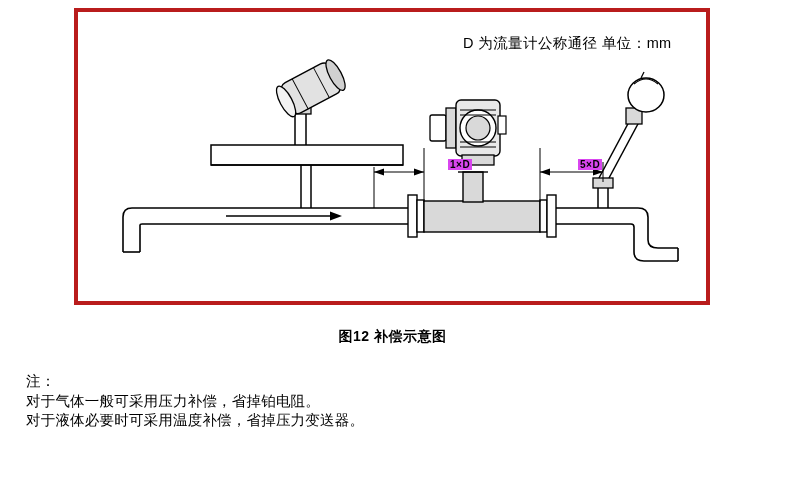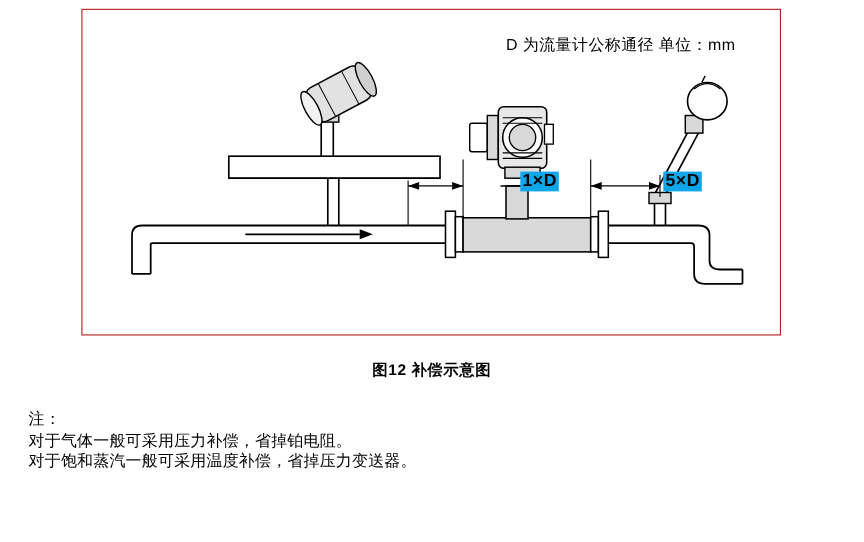--- a/index.html
+++ b/index.html
@@ -19,40 +19,39 @@
     position: relative;
     width: 785px;
     height: 493px;
   }
   .figure-box {
     position: absolute;
     left: 74px;
     top: 8px;
     width: 636px;
     height: 297px;
-    border: 1px solid #b91c1c;
+    border: 4px solid #b91c1c;
     box-sizing: border-box;
     background: #ffffff;
   }
   .units-note {
     position: absolute;
     left: 385px;
     top: 22px;
     font-size: 14.5px;
     letter-spacing: 0.4px;
     white-space: nowrap;
   }
   .dim-label {
     position: absolute;
-    font-size: 16px;
+    font-size: 10px;
     font-weight: bold;
     letter-spacing: 0.5px;
-    background: #0ea5e9;
+    background: #d946ef;
     padding: 0 2px;
-    margin-left: 28px;
   }
   .dim-1d {
     left: 370px;
     top: 147px;
   }
   .dim-5d {
     left: 500px;
     top: 147px;
   }
   .figure-caption {
@@ -198,16 +197,16 @@
     <div class="dim-label dim-1d">1×D</div>
     <div class="dim-label dim-5d">5×D</div>
 
   </div>
 
   <div class="figure-caption">图12 补偿示意图</div>
 
   <div class="notes">
     <div>注：</div>
     <div>对于气体一般可采用压力补偿，省掉铂电阻。</div>
-    <div>对于饱和蒸汽一般可采用温度补偿，省掉压力变送器。</div>
+    <div>对于液体必要时可采用温度补偿，省掉压力变送器。</div>
   </div>
 
 </div>
 
 </body></html>

